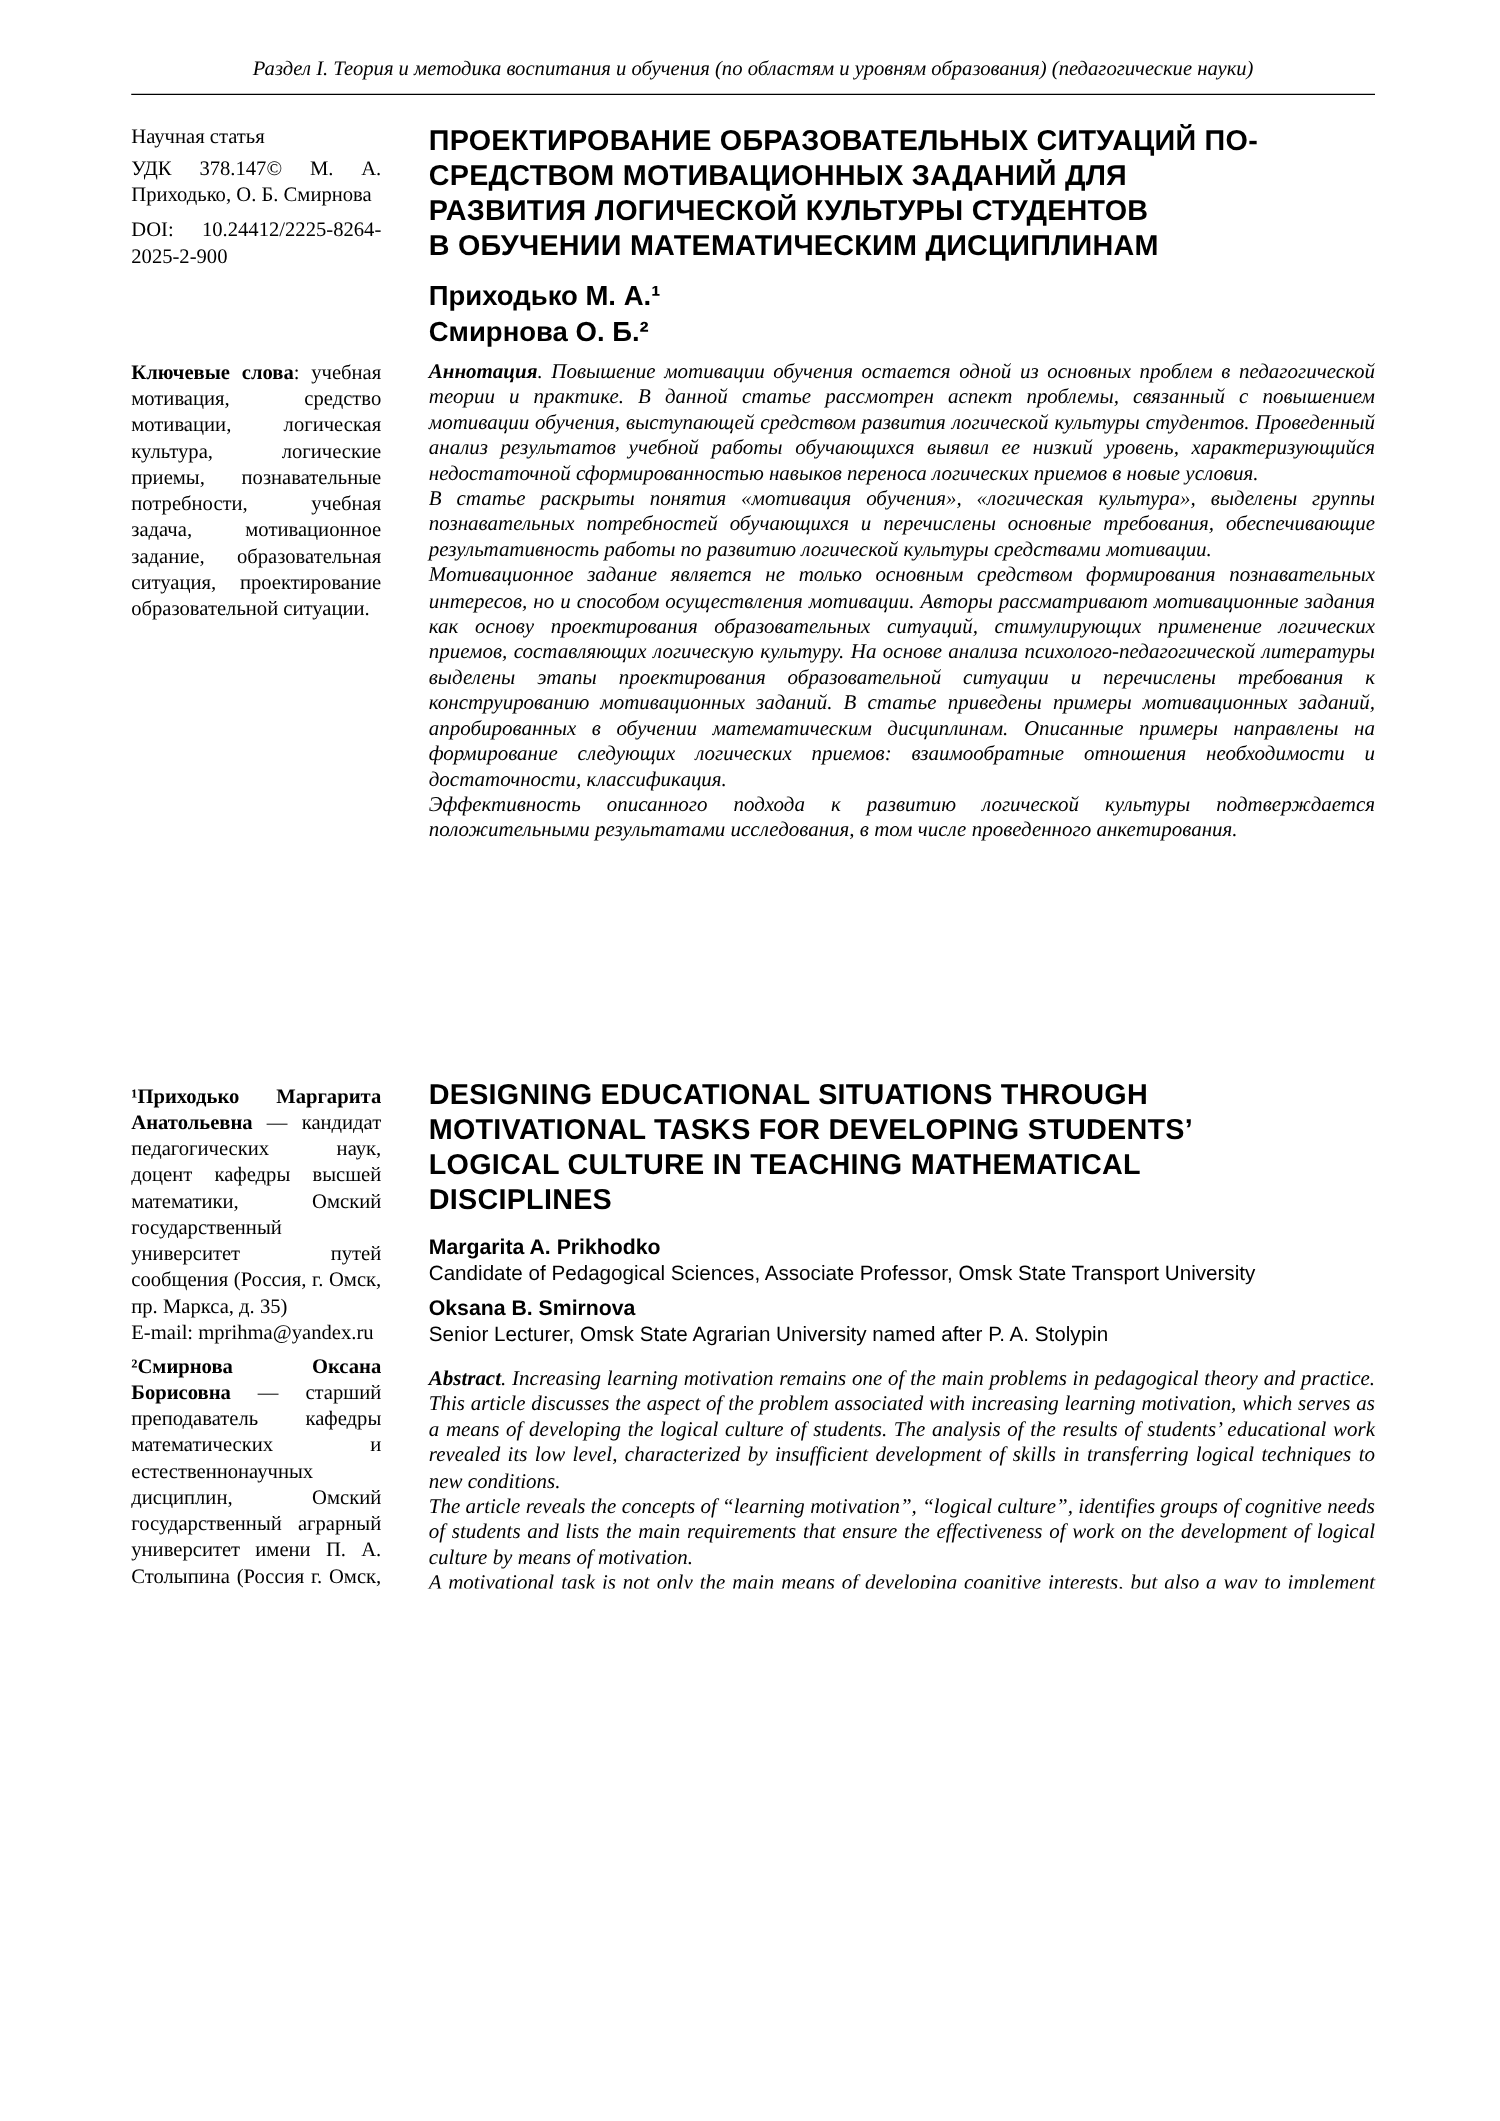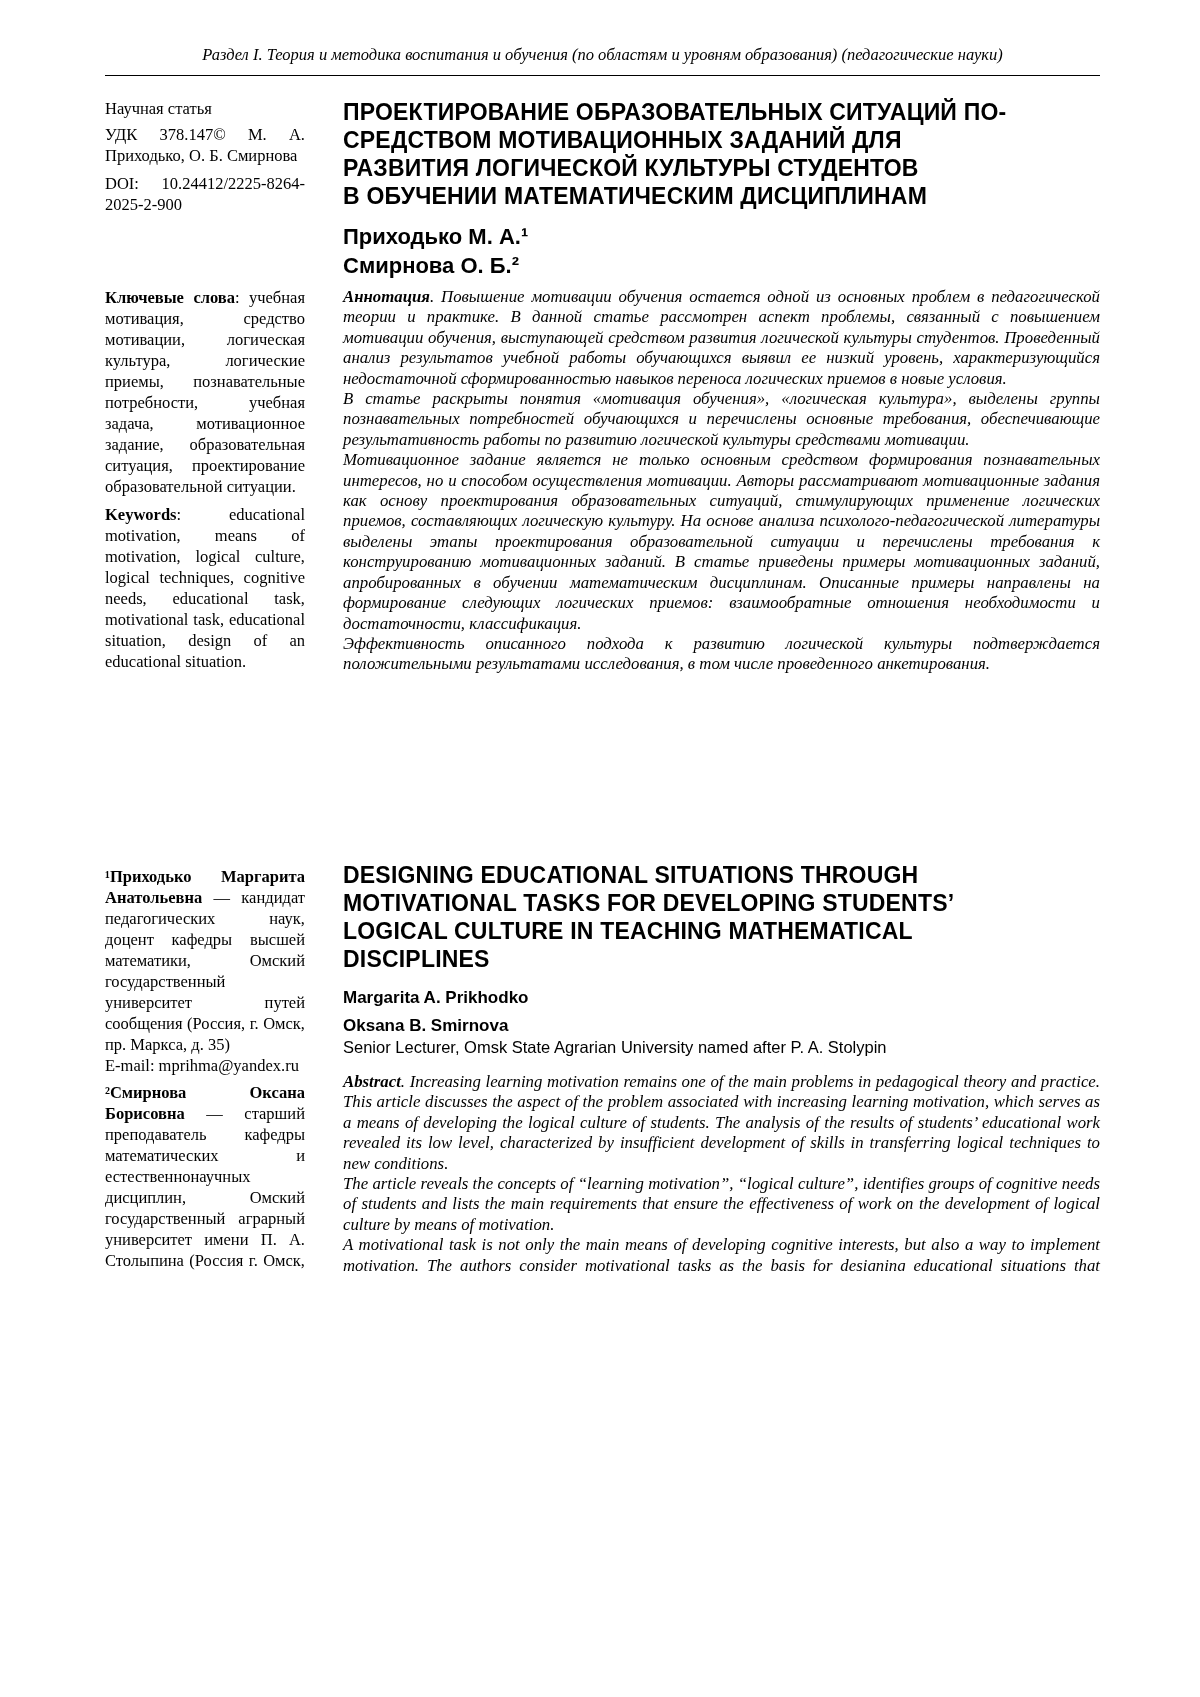--- a/index.html
+++ b/index.html
@@ -139,21 +139,20 @@
     <aside class="left-col">
 
       <p class="article-type" lang="ru">Научная статья</p>
 
       <p class="udc" lang="ru">УДК 378.147© М. А. Приходько, О. Б. Смирнова</p>
 
       <p class="doi" lang="en">DOI: 10.24412/2225-8264-2025-2-900</p>
 
       <p class="keywords-ru" lang="ru"><span class="kw-label">Ключевые слова</span><span>: учебная мотивация, средство мотивации, логическая культура, логические приемы, познавательные потребности, учебная задача, мотивационное задание, образовательная ситуация, проектирование образовательной ситуации.</span></p>
 
-      <p class="keywords-en" lang="en"><span class="kw-label">Keywords</span><span>: educational motivation, means of motivation, logical culture, logical techniques, cognitive needs, educational task, motivational task, educational situation, design of an educational situation.</span></p>
 
     </aside>
 
     <main class="right-col">
 
       <h1 class="title-ru" lang="ru">ПРОЕКТИРОВАНИЕ ОБРАЗОВАТЕЛЬНЫХ СИТУАЦИЙ ПО-
 СРЕДСТВОМ МОТИВАЦИОННЫХ ЗАДАНИЙ ДЛЯ
 РАЗВИТИЯ ЛОГИЧЕСКОЙ КУЛЬТУРЫ СТУДЕНТОВ
 В ОБУЧЕНИИ МАТЕМАТИЧЕСКИМ ДИСЦИПЛИНАМ</h1>
 
@@ -170,20 +169,21 @@
       </div>
 
       <h2 class="title-en" lang="en">DESIGNING EDUCATIONAL SITUATIONS THROUGH
 MOTIVATIONAL TASKS FOR DEVELOPING STUDENTS’
 LOGICAL CULTURE IN TEACHING MATHEMATICAL
 DISCIPLINES</h2>
 
       <div class="authors-en">
         <div class="author-en-block">
           <p class="author-en-name" lang="en">Margarita A. Prikhodko</p>
+          <p class="author-en-aff" lang="en">Candidate of Pedagogical Sciences, Associate Professor, Omsk State Transport University</p>
         </div>
         <div class="author-en-block">
           <p class="author-en-name" lang="en">Oksana B. Smirnova</p>
           <p class="author-en-aff" lang="en">Senior Lecturer, Omsk State Agrarian University named after P. A. Stolypin</p>
         </div>
       </div>
 
       <div class="abstract abstract-en" lang="en">
         <p class="abs-p"><span class="abs-label">Abstract</span><span>. Increasing learning motivation remains one of the main problems in pedagogical theory and practice. This article discusses the aspect of the problem associated with increasing learning motivation, which serves as a means of developing the logical culture of students. The analysis of the results of students’ educational work revealed its low level, characterized by insufficient development of skills in transferring logical techniques to new conditions.</span></p>
         <p class="abs-p">The article reveals the concepts of “learning motivation”, “logical culture”, identifies groups of cognitive needs of students and lists the main requirements that ensure the effectiveness of work on the development of logical culture by means of motivation.</p>

